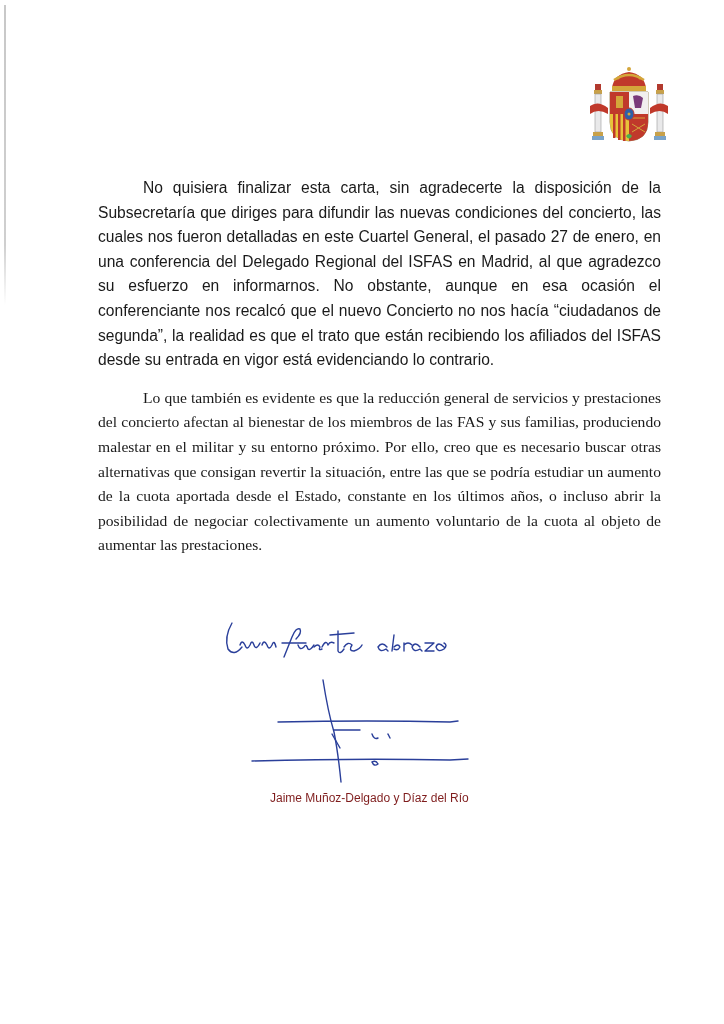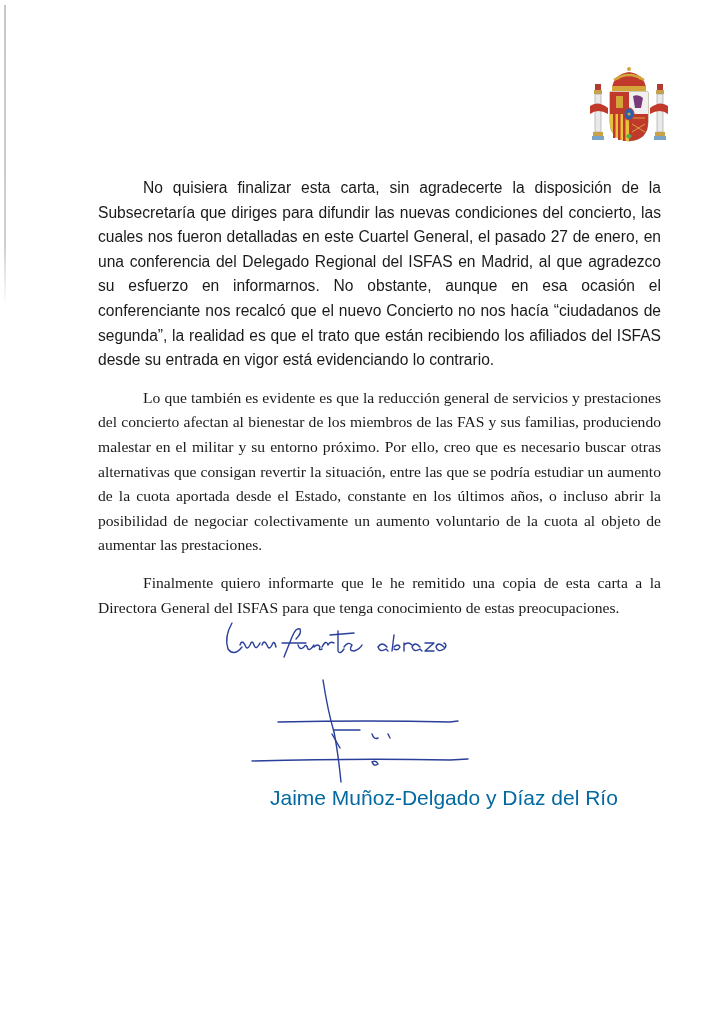--- a/index.html
+++ b/index.html
@@ -60,23 +60,23 @@
       position: absolute;
       left: 250px;
       top: 672px;
       width: 230px;
       height: 115px;
     }
     .signer-name {
       position: absolute;
       left: 270px;
       top: 788px;
-      font-size: 21px;
+      font-size: 12px;
       line-height: 20px;
-      color: #0369a1;
+      color: #7f1d1d;
       white-space: nowrap;
     }
   </style>
 </head>
 <body>
 
 <div class="left-edge"></div>
 
 <svg class="coat-of-arms" viewBox="0 0 82 78">
 
@@ -127,21 +127,20 @@
     <path d="M38 70 Q41 66 44 70 Q41 75 38 70 Z" fill="#4caf50"></path>
 
     <ellipse cx="41" cy="48" rx="5" ry="6" fill="#2f5fa8" stroke="#c0392b" stroke-width="1"></ellipse>
     <circle cx="41" cy="48" r="1.5" fill="#d4a63a"></circle>
   </g>
 </svg>
 
 <div class="letter-body">
   <p class="para">No quisiera finalizar esta carta, sin agradecerte la disposición de la Subsecretaría que diriges para difundir las nuevas condiciones del concierto, las cuales nos fueron detalladas en este Cuartel General, el pasado 27 de enero, en una conferencia del Delegado Regional del ISFAS en Madrid, al que agradezco su esfuerzo en informarnos. No obstante, aunque en esa ocasión el conferenciante nos recalcó que el nuevo Concierto no nos hacía “ciudadanos de segunda”, la realidad es que el trato que están recibiendo los afiliados del ISFAS desde su entrada en vigor está evidenciando lo contrario.</p>
   <p class="para">Lo que también es evidente es que la reducción general de servicios y prestaciones del concierto afectan al bienestar de los miembros de las FAS y sus familias, produciendo malestar en el militar y su entorno próximo. Por ello, creo que es necesario buscar otras alternativas que consigan revertir la situación, entre las que se podría estudiar un aumento de la cuota aportada desde el Estado, constante en los últimos años, o incluso abrir la posibilidad de negociar colectivamente un aumento voluntario de la cuota al objeto de aumentar las prestaciones.</p>
-  <p class="para p3">Finalmente quiero informarte que le he remitido una copia de esta carta a la Directora General del ISFAS para que  tenga conocimiento de estas preocupaciones.</p>
 </div>
 
 <svg class="closing" viewBox="0 0 250 50">
   <title>Un fuerte abrazo</title>
   <g fill="none" stroke="#2a3f9a" stroke-width="1.4" stroke-linecap="round" stroke-linejoin="round">
 
     <path d="M10 6 Q2 20 6 32 Q12 40 20 30"></path>
     <path d="M18 28 Q20 22 23 28 Q25 34 28 28 Q30 22 32 28 Q34 34 38 26"></path>
     <path d="M40 28 Q42 22 45 28 Q47 34 50 28 Q52 22 54 30"></path>
 

